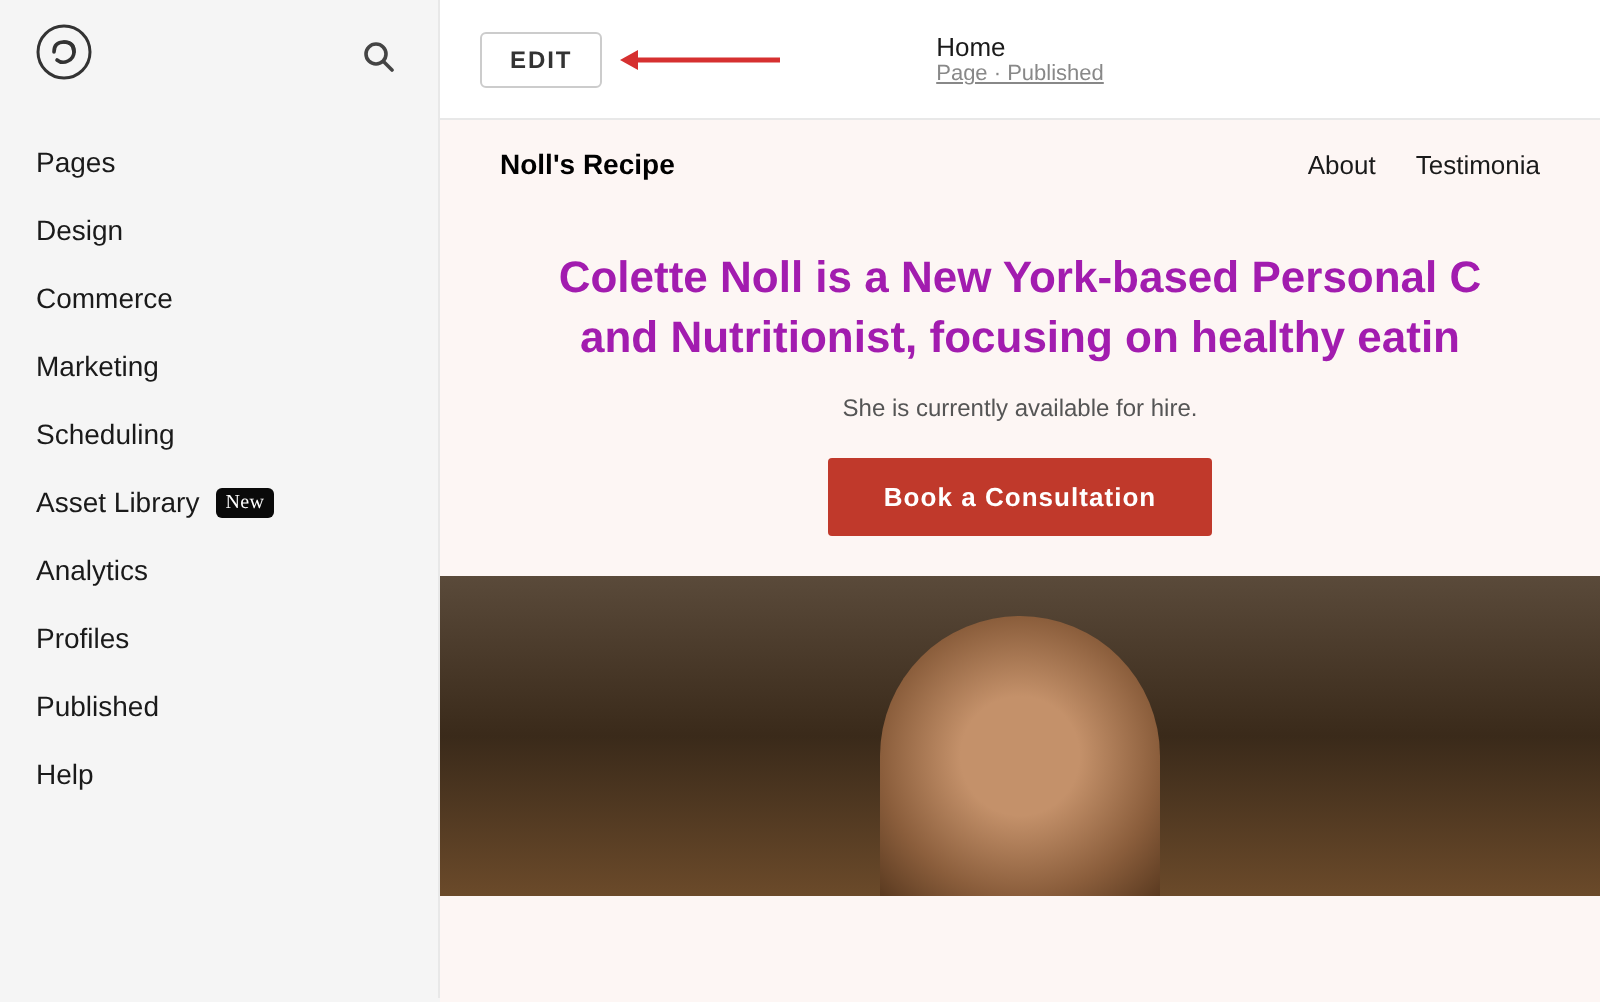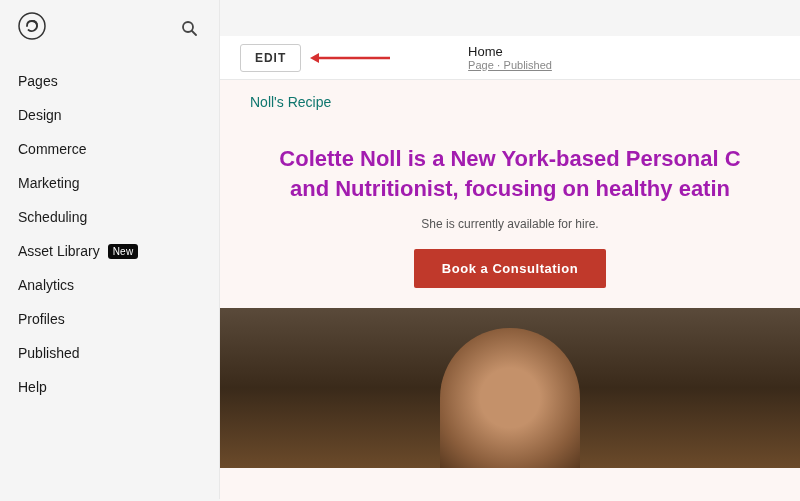--- a/index.html
+++ b/index.html
@@ -67,41 +67,41 @@
 
     .nav-item-badge {
       font-size: 10px;
       color: #fff;
       background: #0a0a0a;
       border-radius: 3px;
       padding: 2px 5px;
       margin-left: 8px;
       font-weight: 500;
       letter-spacing: 0.02em;
+      font-family: Liberation Serif, serif;
     }
 
     
     .main-area {
       flex: 1;
       display: flex;
       flex-direction: column;
       height: 501px;
       overflow: hidden;
     }
 
     
     .top-bar {
-      height: 44px;
+      height: 60px;
       background: #fff;
       display: flex;
       align-items: center;
       border-bottom: 1px solid #e8e8e8;
       position: relative;
       padding: 0 20px;
-      margin-top: 36px;
     }
 
     .edit-btn {
       background: #fff;
       border: 1px solid #ccc;
       border-radius: 3px;
       padding: 6px 14px;
       font-size: 12px;
       font-weight: 600;
       letter-spacing: 0.08em;
@@ -140,22 +140,22 @@
     .preview-header {
       display: flex;
       align-items: center;
       justify-content: space-between;
       padding: 14px 30px;
       background: #fdf6f4;
     }
 
     .preview-site-name {
       font-size: 14px;
-      font-weight: 400;
-      color: #0f766e;
+      font-weight: 700;
+      color: #000000;
     }
 
     .preview-nav {
       display: flex;
       gap: 20px;
       font-size: 13px;
       color: #1a1a1a;
     }
 
     .preview-hero {
@@ -279,20 +279,24 @@
 
     <div class="top-bar-center">
       <div class="top-bar-page-title">Home</div>
       <div class="top-bar-page-subtitle">Page · Published</div>
     </div>
   </div>
 
   <div class="preview-area">
     <div class="preview-header">
       <div class="preview-site-name">Noll's Recipe</div>
+      <div class="preview-nav">
+        <span>About</span>
+        <span>Testimonia</span>
+      </div>
     </div>
 
     <div class="preview-hero">
       <div class="preview-hero-title">
         Colette Noll is a New York-based Personal C<br>and Nutritionist, focusing on healthy eatin
       </div>
       <div class="preview-hero-subtitle">She is currently available for hire.</div>
       <button class="preview-cta-btn">Book a Consultation</button>
     </div>
 

